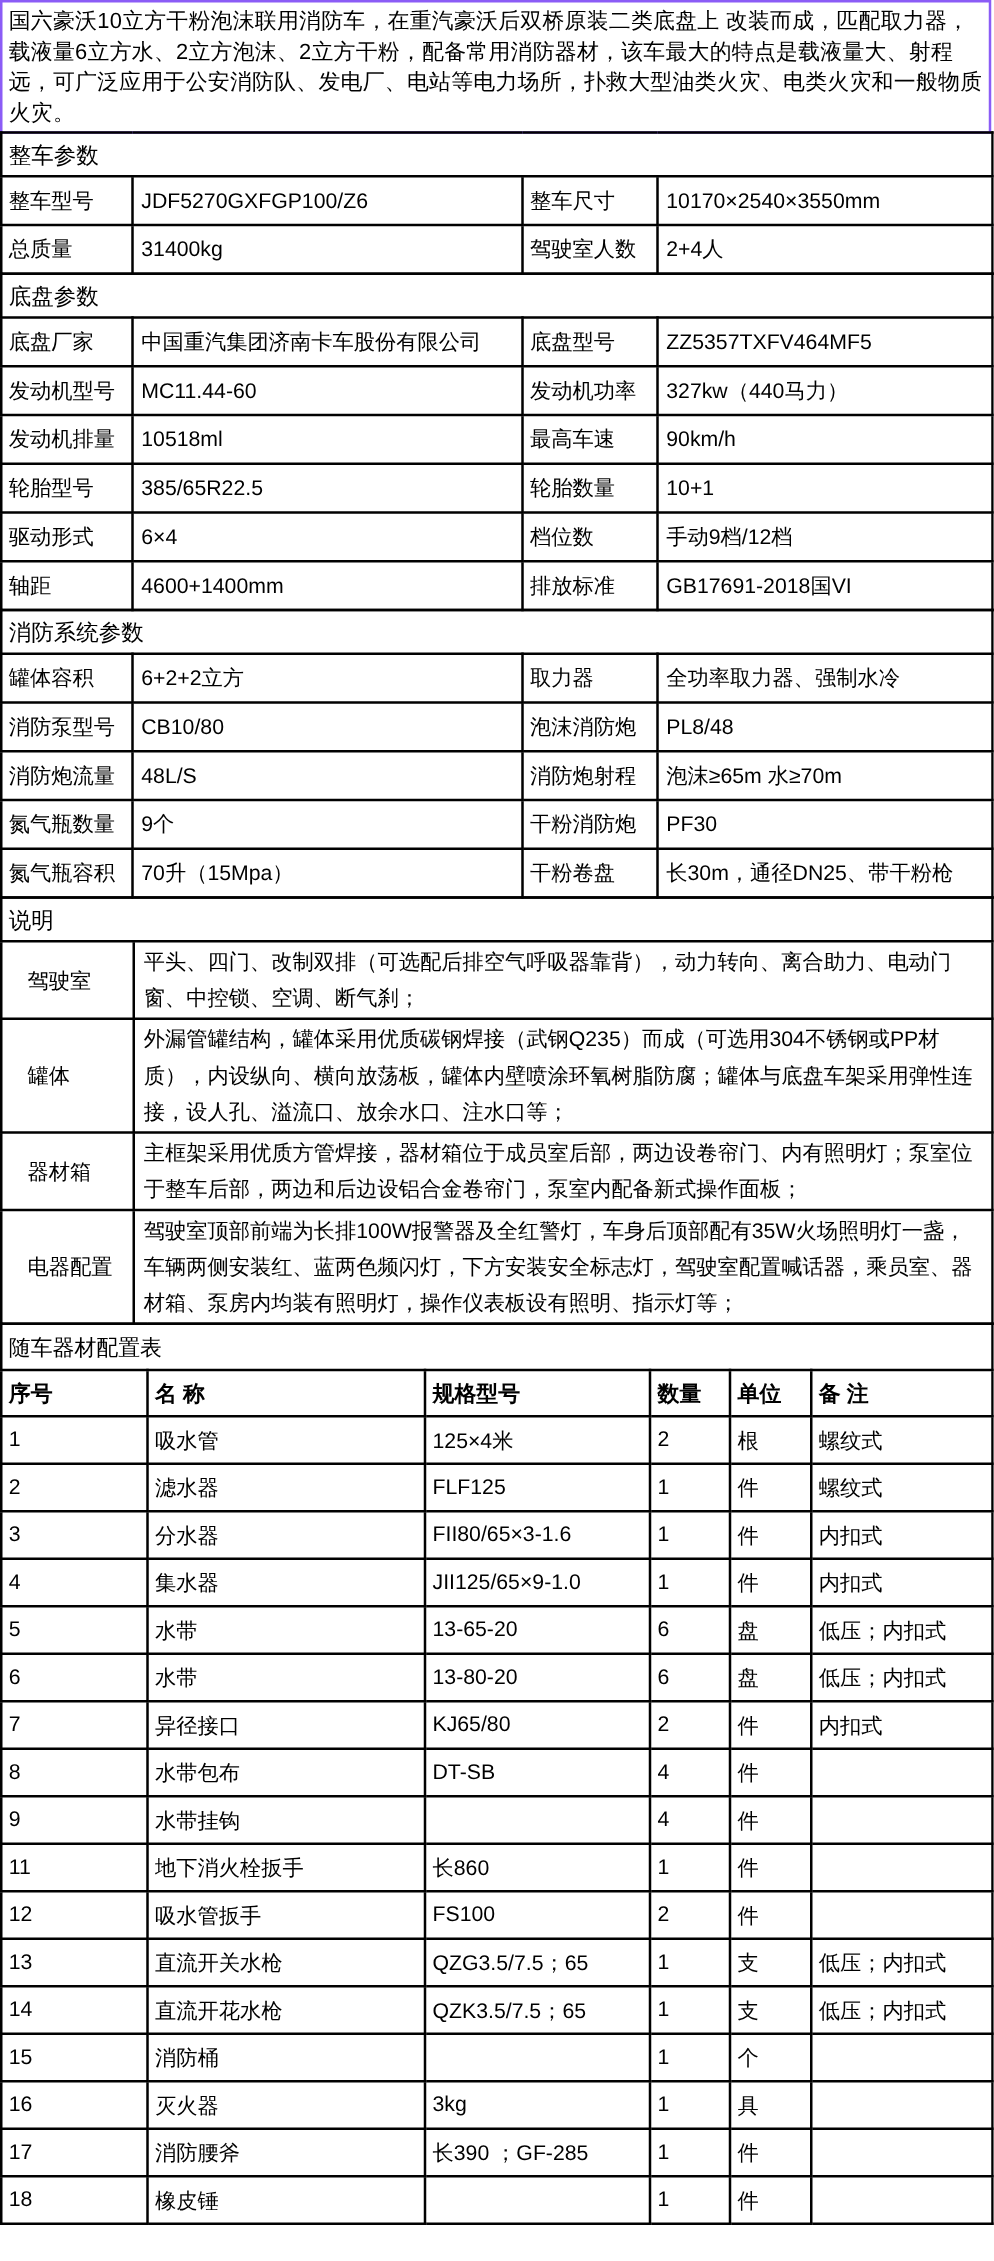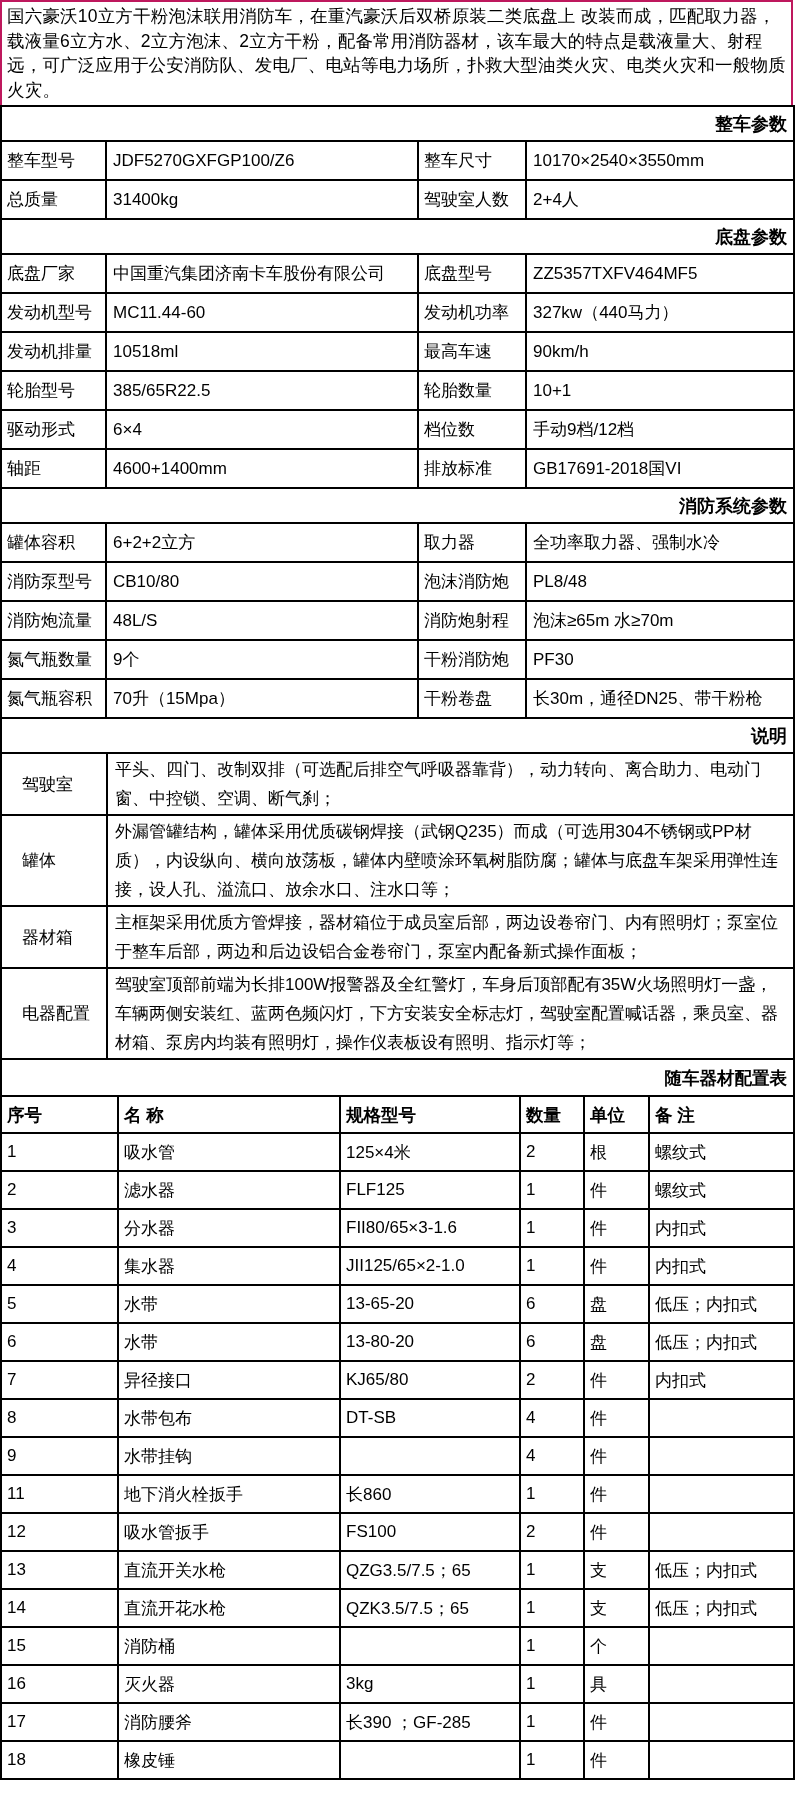--- a/index.html
+++ b/index.html
@@ -7,21 +7,21 @@
     width:795px;
     font-family:"Liberation Sans","DejaVu Sans",sans-serif;
     color:#000;
     -webkit-font-smoothing:antialiased;
   }
   .page { width:793px; }
 
   .intro {
     box-sizing:border-box;
     width:793px;
-    border:2px solid #be185d;
+    border:2px solid #8b5cf6;
     padding:2px 5px 3px 5px;
     font-size:17.5px;
     line-height:24.5px;
     letter-spacing:0.2px;
   }
 
   table {
     border-collapse:collapse;
     table-layout:fixed;
     width:793px;
@@ -30,24 +30,23 @@
   td,th {
     border:2px solid #000;
     padding:2px 6px;
     font-size:17px;
     text-align:left;
     vertical-align:middle;
     overflow:hidden;
   }
   th.section-title {
     font-size:18px;
-    font-weight:bold;
+    font-weight:normal;
     height:29px;
     padding-left:5px;
-    text-align:right;
   }
   .spec-table td { height:33px; white-space:nowrap; }
   .spec-table td.lbl { padding-left:5px;margin-left:12px; }
 
   .notes-table td { white-space:normal; line-height:29px; padding:1px 7px; }
   .notes-table td.lbl { white-space:nowrap; padding-left:20px; }
 
   .equip-table th { height:31px; white-space:nowrap; padding-left:5px; font-size:17.5px;border-radius:15px; }
   .equip-table td { height:32px; white-space:nowrap; padding-left:5px; }
 </style>
@@ -262,21 +261,21 @@
         <td>3</td>
         <td>分水器</td>
         <td>FII80/65×3-1.6</td>
         <td>1</td>
         <td>件</td>
         <td>内扣式</td>
       </tr>
         <tr>
         <td>4</td>
         <td>集水器</td>
-        <td>JII125/65×2-1.0</td>
+        <td>JII125/65×9-1.0</td>
         <td>1</td>
         <td>件</td>
         <td>内扣式</td>
       </tr>
         <tr>
         <td>5</td>
         <td>水带</td>
         <td>13-65-20</td>
         <td>6</td>
         <td>盘</td>

